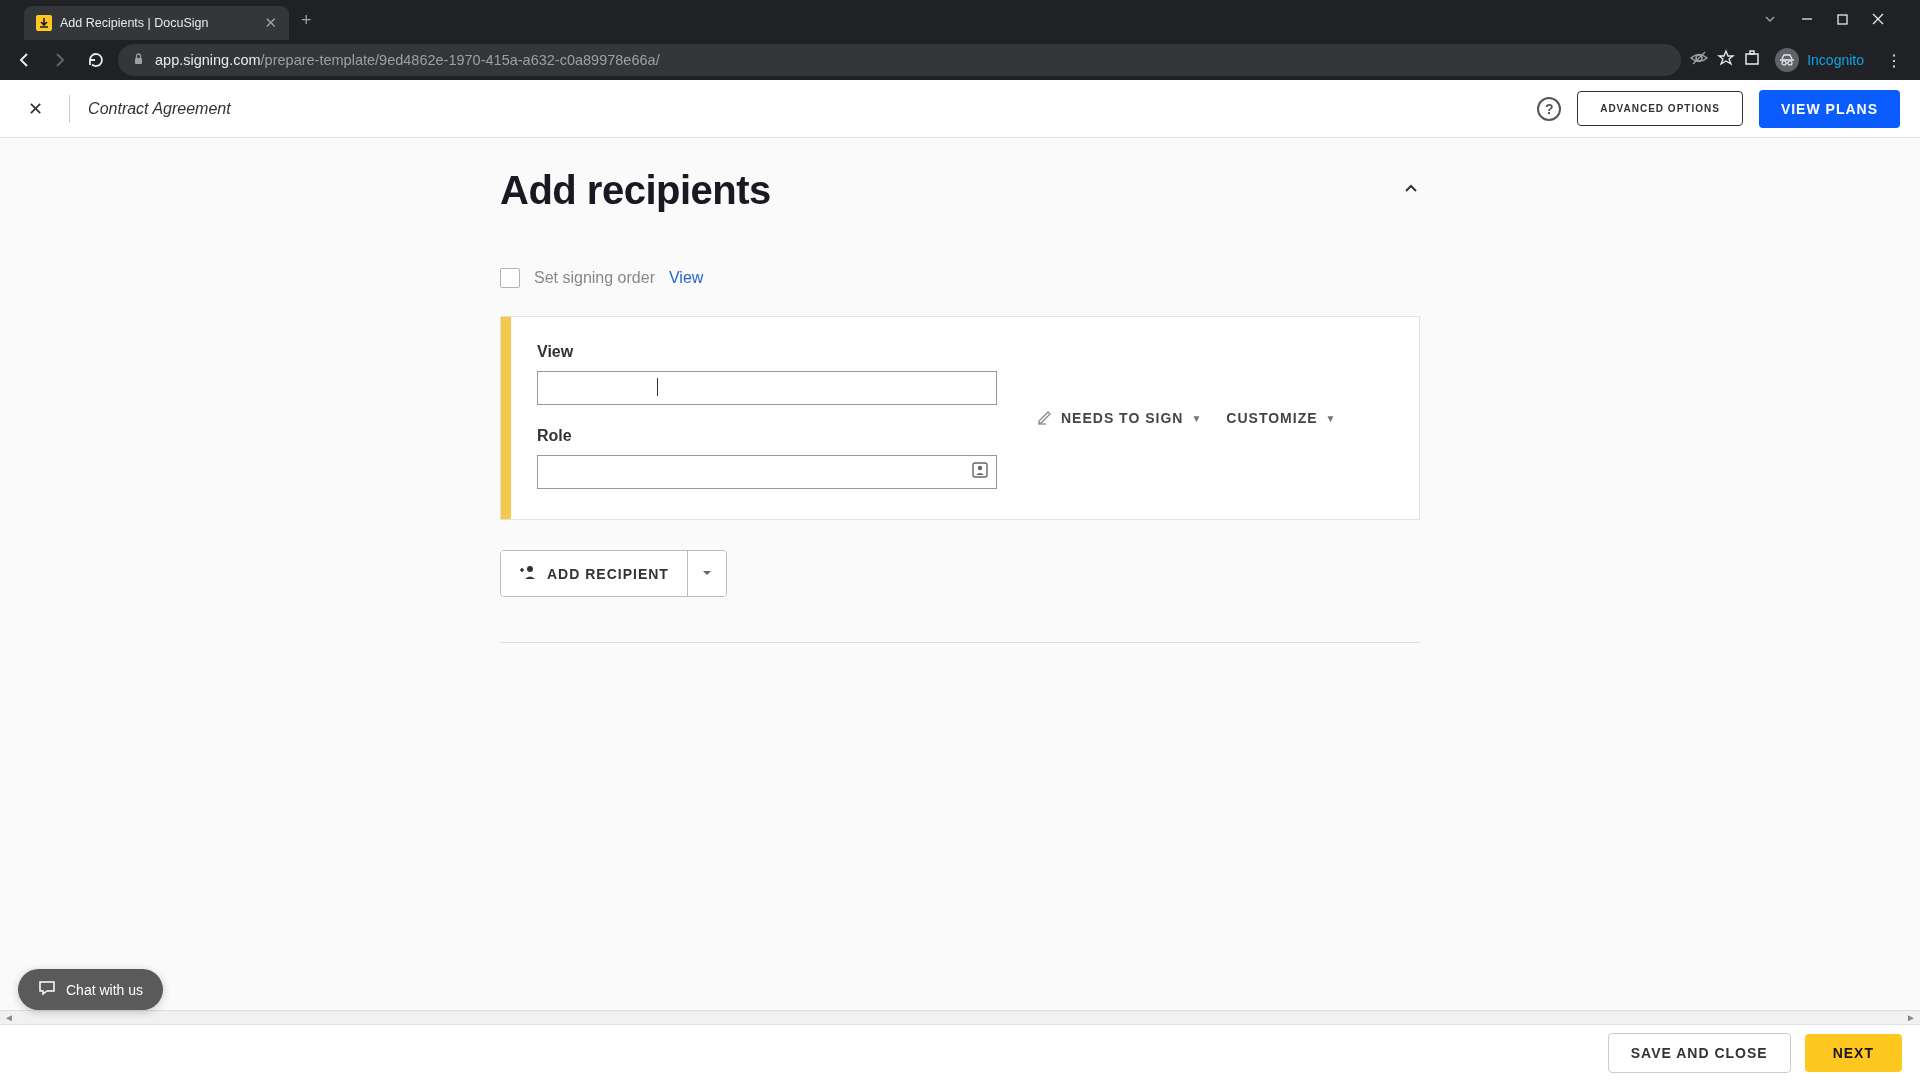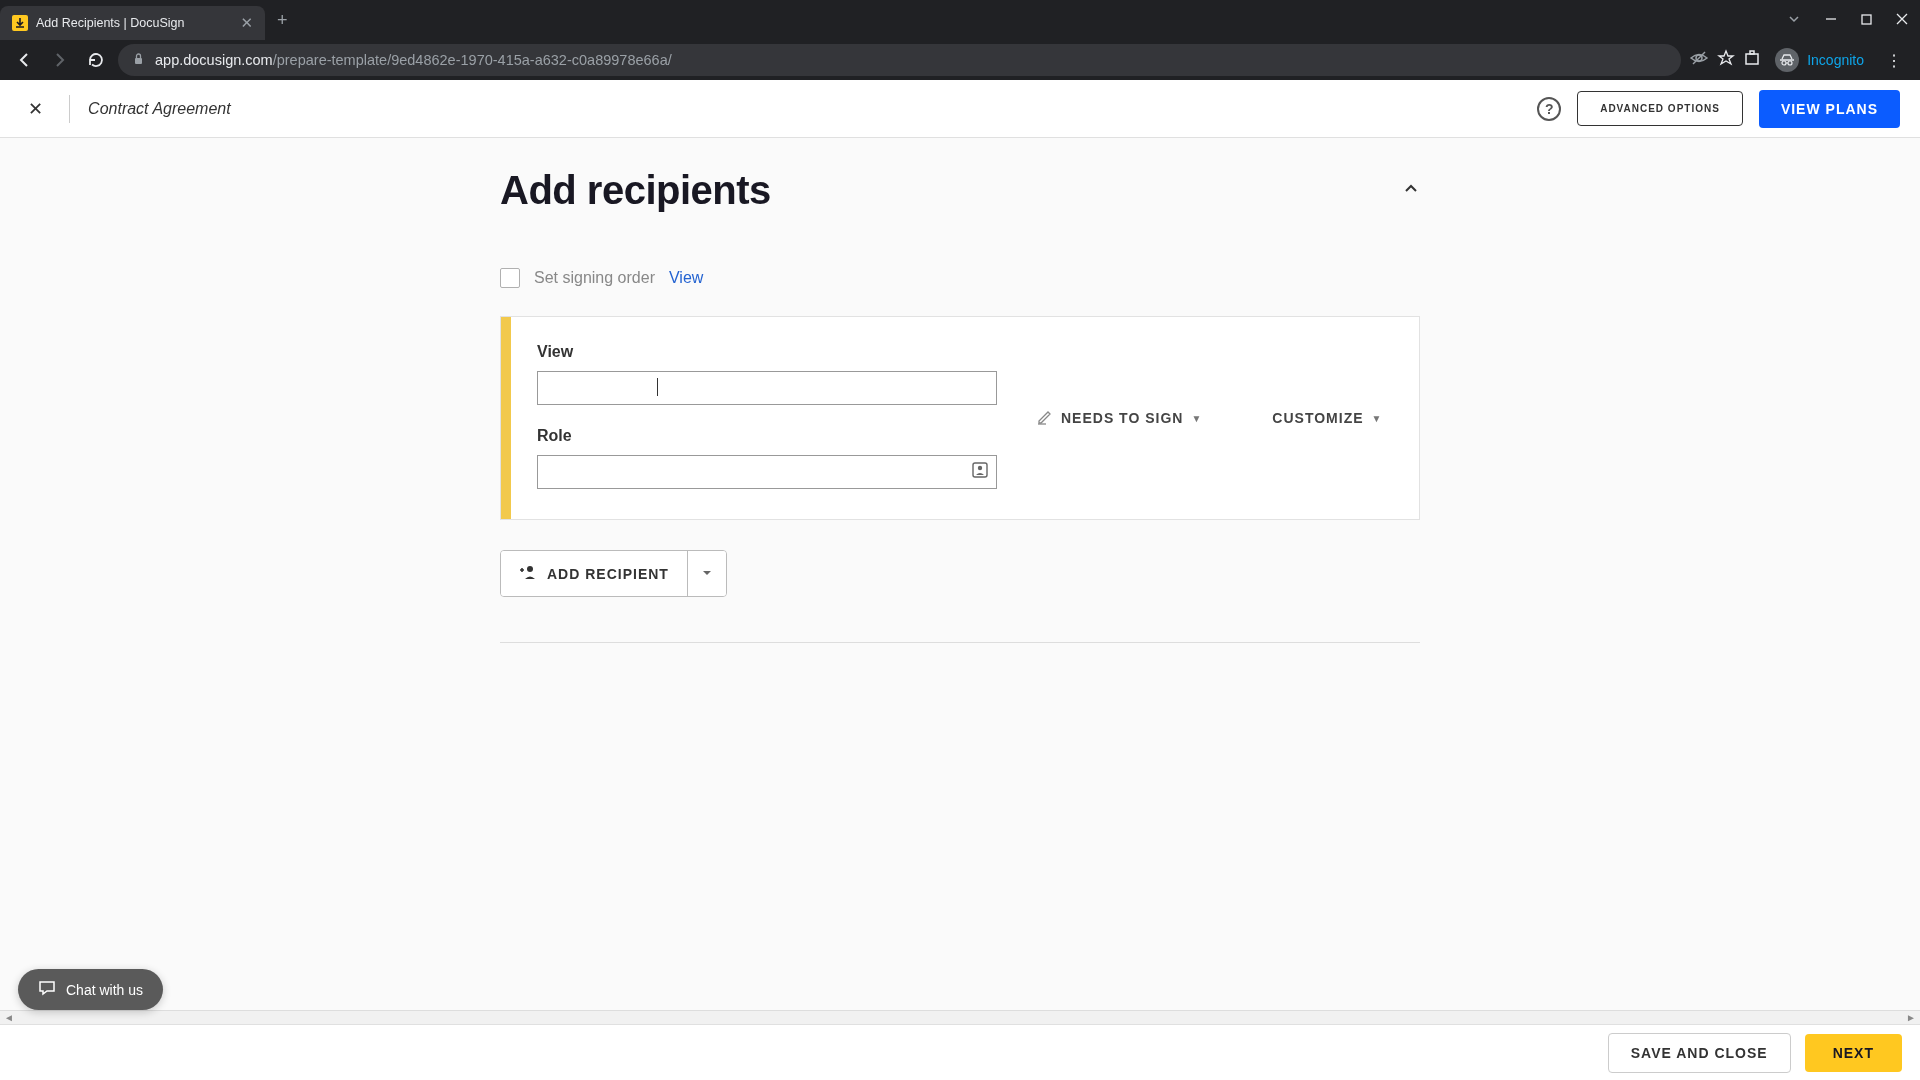--- a/index.html
+++ b/index.html
@@ -1,20 +1,20 @@
 <!DOCTYPE html>
 <html><head>
 <meta charset="utf-8">
 <style>
 * { margin: 0; padding: 0; box-sizing: border-box; }
 body { font-family: -apple-system, BlinkMacSystemFont, "Segoe UI", Helvetica, Arial, sans-serif; background: #fff; overflow: hidden; }
 
 
 .browser-chrome { background: #202124; }
-.tab-bar { display: flex; align-items: center; height: 40px; padding: 0 0; }
+.tab-bar { display: flex; align-items: center; height: 40px; padding: 0 24px; }
 .tab { display: flex; align-items: center; background: #35363a; border-radius: 8px 8px 0 0; padding: 0 12px; height: 34px; margin-top: 6px; width: 265px; gap: 8px; }
 .tab-favicon { width: 16px; height: 16px; background: #ffc820; display: flex; align-items: center; justify-content: center; border-radius: 2px; }
 .tab-favicon svg { width: 10px; height: 10px; }
 .tab-title { color: #e8eaed; font-size: 12.5px; flex: 1; white-space: nowrap; overflow: hidden; text-overflow: ellipsis; }
 .tab-close { color: #9aa0a6; font-size: 15px; cursor: pointer; }
 .new-tab { color: #9aa0a6; font-size: 18px; margin-left: 12px; cursor: pointer; }
 .window-controls { margin-left: auto; display: flex; gap: 24px; color: #9aa0a6; padding-right: 12px; align-items: center; }
 .window-controls span { cursor: pointer; font-size: 14px; }
 
 .address-row { display: flex; align-items: center; height: 40px; padding: 0 10px; gap: 8px; }
@@ -55,21 +55,21 @@
 .color-strip { width: 10px; background: #f2c94c; }
 .card-body { flex: 1; padding: 26px 30px 30px 26px; display: flex; gap: 40px; }
 .form-col { flex: 0 0 460px; }
 .field-group { margin-bottom: 22px; }
 .field-group:last-child { margin-bottom: 0; }
 .field-label { font-size: 16px; font-weight: 600; color: #333; margin-bottom: 10px; display: block; }
 .text-input { width: 100%; height: 34px; border: 1px solid #999; padding: 0 10px; font-size: 15px; background: #fff; }
 .text-input.with-icon { padding-right: 36px; }
 .input-wrap { position: relative; }
 .input-icon { position: absolute; right: 8px; top: 50%; transform: translateY(-50%); color: #666; }
-.actions-col { display: flex; gap: 70px; padding-top: 4px; }
+.actions-col { display: flex; gap: 24px; padding-top: 4px; }
 .action-dd { display: flex; align-items: center; gap: 8px; font-size: 14px; font-weight: 700; letter-spacing: 1px; color: #444; cursor: pointer; }
 .pencil { color: #888; }
 .dd-caret { font-size: 10px; color: #777; }
 
 .add-recipient-row { margin-top: 30px; display: flex; }
 .add-btn-group { display: flex; border: 1px solid #bbb; border-radius: 4px; overflow: hidden; }
 .add-btn { background: #fff; border: none; padding: 12px 18px; display: flex; align-items: center; gap: 10px; font-size: 14px; font-weight: 700; letter-spacing: 1px; color: #333; cursor: pointer; }
 .add-btn-caret { background: #fff; border: none; border-left: 1px solid #bbb; padding: 0 14px; cursor: pointer; color: #666; }
 
 .divider-line { margin-top: 45px; border-top: 1px solid #ddd; }
@@ -149,21 +149,21 @@
         </svg>
     </div>
     <div class="address-bar">
       <span class="lock-icon">
         <svg width="13" height="13" viewBox="0 0 13 13">
             <rect x="3" y="6" width="7" height="6" rx="1" fill="#9aa0a6"></rect>
             <path d="M4.5 6 V4 a2 2 0 0 1 4 0 V6" stroke="#9aa0a6" stroke-width="1.3" fill="none"></path>
           </svg>
       </span>
       <span class="url">
-        <span>app.docusign.com</span><span class="path">/prepare-template/9ed4862e-1970-415a-a632-c0a89978e66a/</span>
+        <span>app.signing.com</span><span class="path">/prepare-template/9ed4862e-1970-415a-a632-c0a89978e66a/</span>
       </span>
     </div>
     <span class="addr-icon">
       <svg width="20" height="20" viewBox="0 0 20 20">
           <path d="M2 10 Q10 3 18 10 Q10 17 2 10 Z" stroke="#9aa0a6" stroke-width="1.5" fill="none"></path>
           <circle cx="10" cy="10" r="3" stroke="#9aa0a6" stroke-width="1.5" fill="none"></circle>
           <line x1="4" y1="16" x2="16" y2="4" stroke="#9aa0a6" stroke-width="1.5"></line>
         </svg>
     </span>
     <span class="addr-icon">

